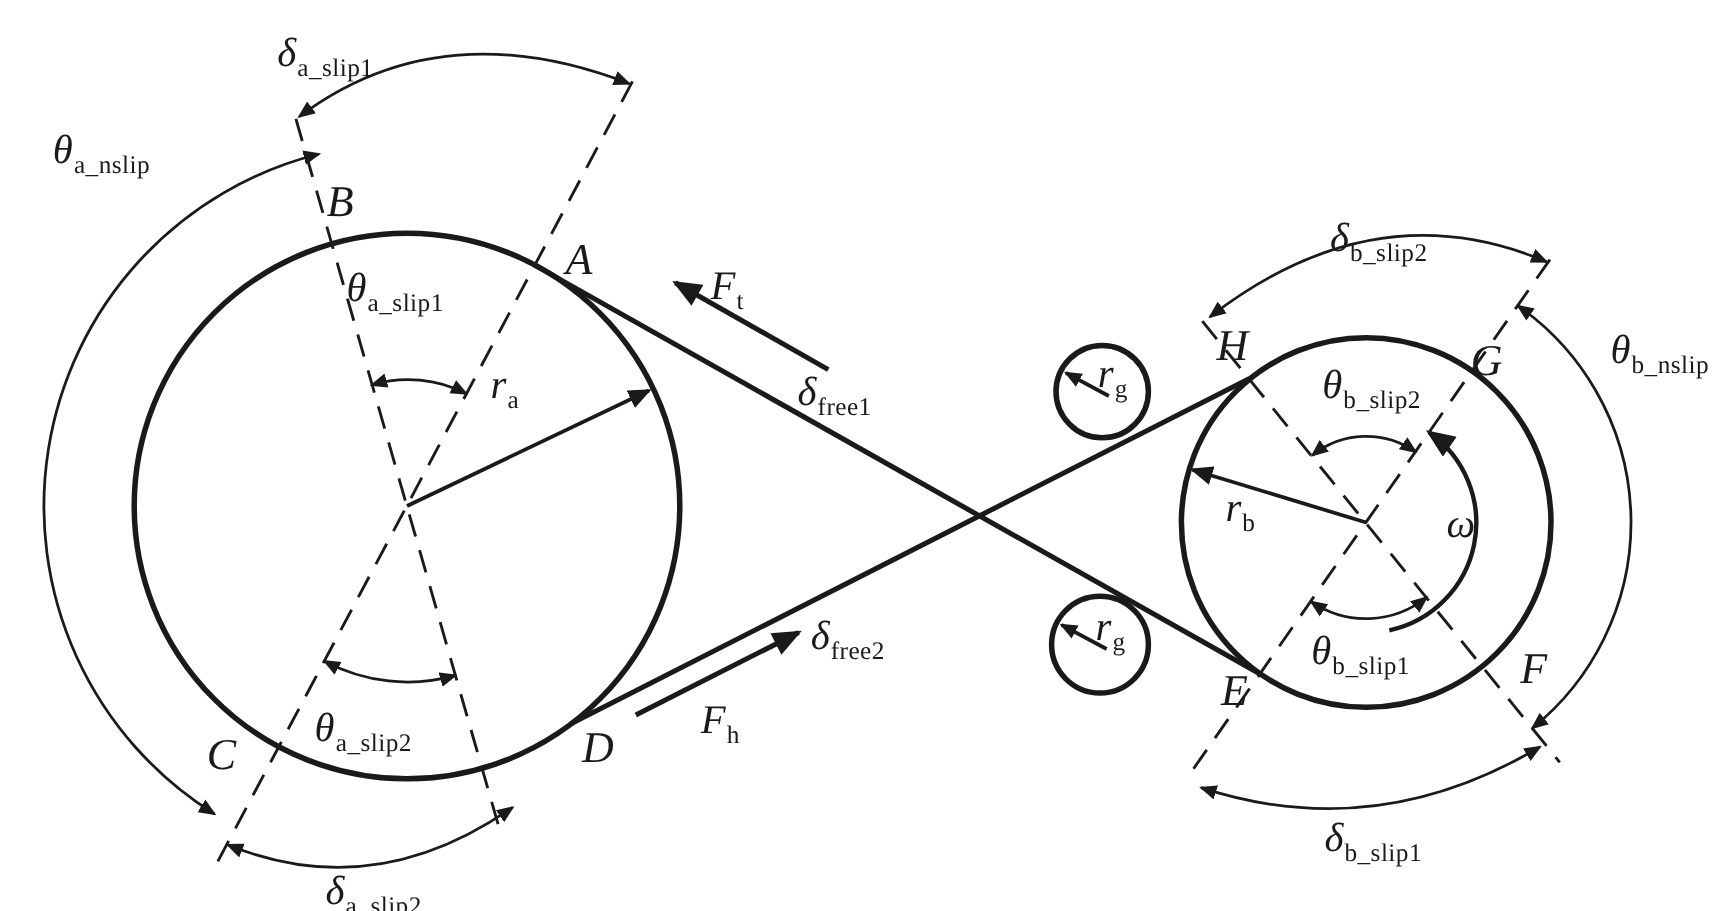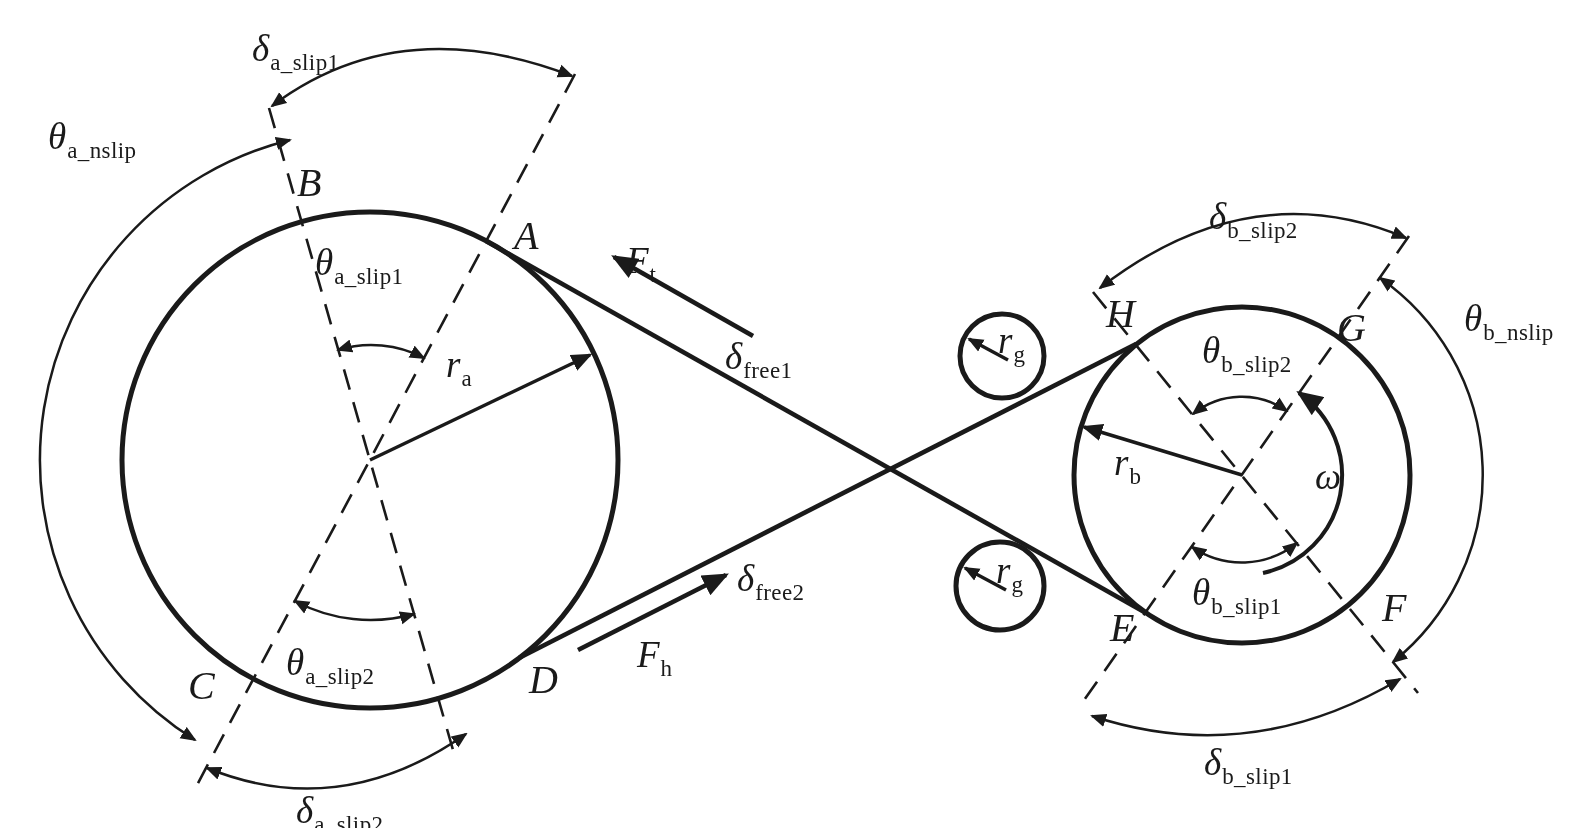--- a/index.html
+++ b/index.html
@@ -105,25 +105,25 @@
   <div class="lbl" style="left:252px; top:10px"><span class="m">δ</span><span class="s">a_slip1</span></div>
 
   <div class="lbl" style="left:48px; top:98px"><span class="m">θ</span><span class="s">a_nslip</span></div>
 
   <div class="lbl pt" style="left:297px; top:143px"><span class="m">B</span><span class="s"></span></div>
 
   <div class="lbl" style="left:315px; top:224px"><span class="m">θ</span><span class="s">a_slip1</span></div>
 
   <div class="lbl pt" style="left:514px; top:196px"><span class="m">A</span><span class="s"></span></div>
 
-  <div class="lbl" style="left:626px; top:222px"><span class="m">F</span><span class="s">t</span></div>
+  <div class="lbl" style="left:646px; top:222px"><span class="m">F</span><span class="s">t</span></div>
 
   <div class="lbl" style="left:725px; top:318px"><span class="m">δ</span><span class="s">free1</span></div>
 
-  <div class="lbl" style="left:446px; top:326px"><span class="m">r</span><span class="s">a</span></div>
+  <div class="lbl" style="left:446px; top:312px"><span class="m">r</span><span class="s">a</span></div>
 
   <div class="lbl pt" style="left:188px; top:646px"><span class="m">C</span><span class="s"></span></div>
 
   <div class="lbl" style="left:286px; top:624px"><span class="m">θ</span><span class="s">a_slip2</span></div>
 
   <div class="lbl pt" style="left:529px; top:640px"><span class="m">D</span><span class="s"></span></div>
 
   <div class="lbl" style="left:637px; top:616px"><span class="m">F</span><span class="s">h</span></div>
 
   <div class="lbl" style="left:737px; top:540px"><span class="m">δ</span><span class="s">free2</span></div>

